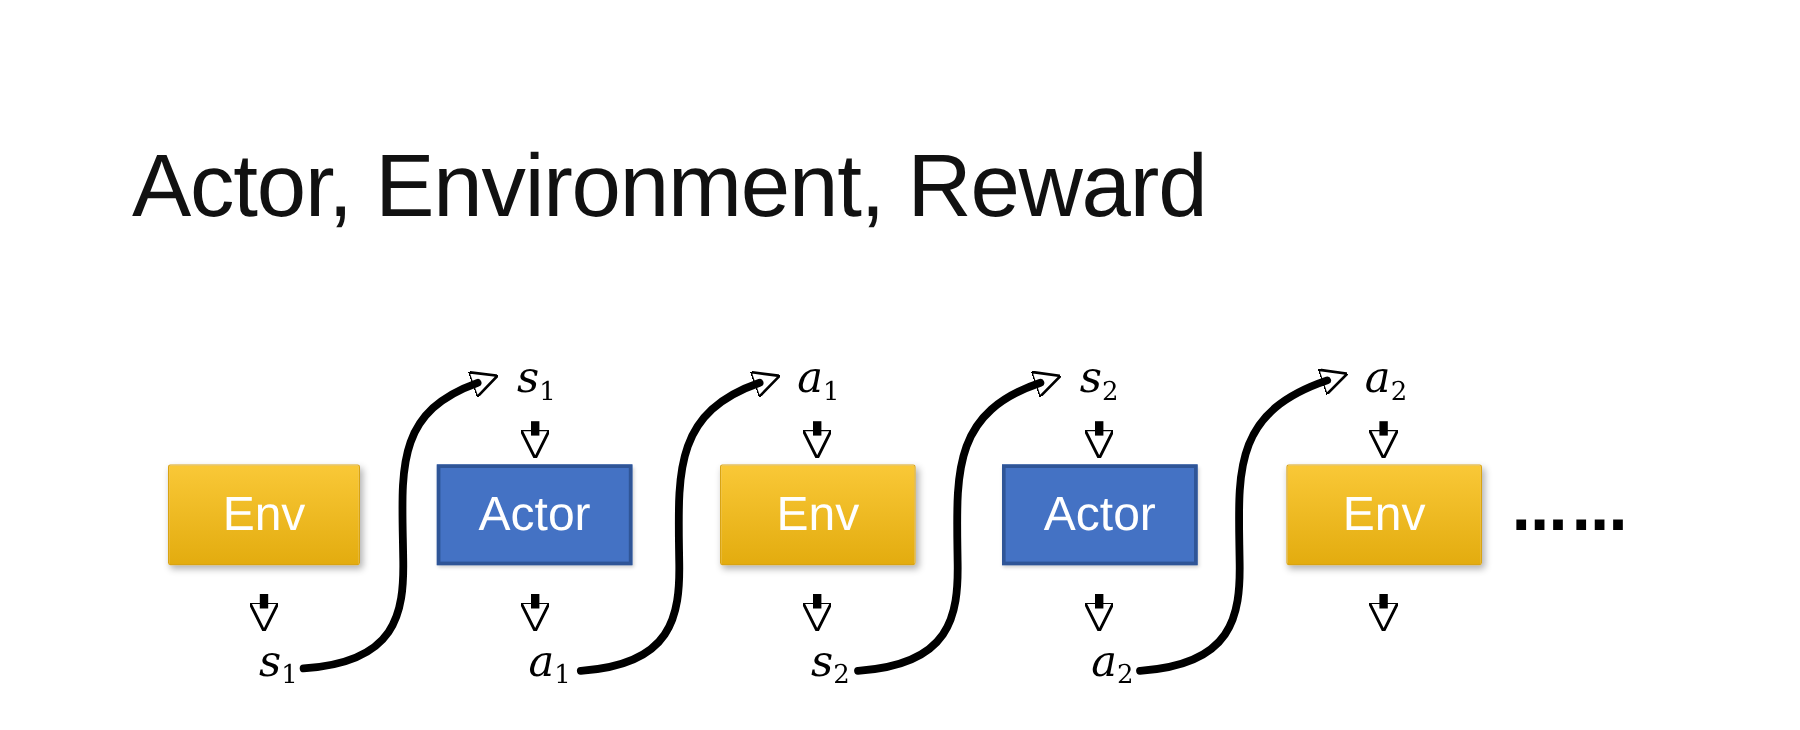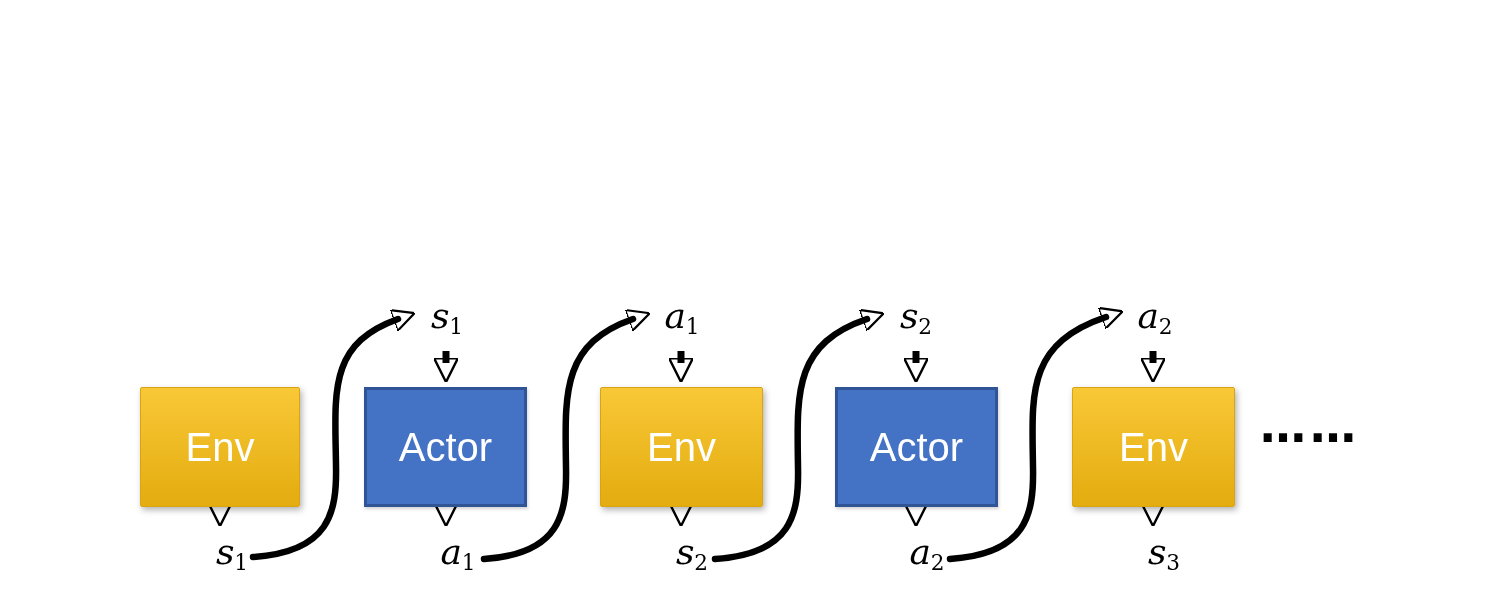--- a/index.html
+++ b/index.html
@@ -17,21 +17,21 @@
     font-size:74px;font-weight:300;letter-spacing:-1px;
     color:var(--title,#111);white-space:nowrap;
   }
 
   .arrow-layer{position:absolute;left:0;top:0;width:1500px;height:608px;pointer-events:none;}
   .arrow-layer path,.arrow-layer line{stroke:var(--arrow,#000);fill:none;}
   .flow{stroke-width:6.5px;stroke-linecap:round;}
   .io{stroke-width:7px;}
 
   .box{
-    position:absolute;top:387px;height:120px;
+    position:absolute;top:387px;height:84px;
     display:flex;align-items:center;justify-content:center;
     font-size:40px;color:var(--text,#fff);
     box-sizing:border-box;
   }
   .box.env{
     background:linear-gradient(180deg,var(--env-top,#F9C837) 0%,var(--env-bottom,#E3AC0F) 100%);
     border:1px solid var(--env-border,#D9A312);
     border-radius:2px;
     box-shadow:2px 3px 6px rgba(0,0,0,0.30);
   }
@@ -68,20 +68,21 @@
     font-family:"DejaVu Sans","Liberation Sans",sans-serif;
     font-weight:bold;font-size:46px;line-height:56px;
     letter-spacing:4px;color:#000;
   }
 </style>
 </head>
 <body>
 
 <div class="slide">
 
+  <div class="title">Actor, Environment, Reward</div>
 
   <svg class="arrow-layer" viewBox="0 0 1500 608">
     <defs>
       <marker id="ah" viewBox="0 0 10 10" refX="2" refY="5" markerWidth="3.4" markerHeight="3.4" orient="auto-start-reverse">
         <path d="M0,0 L10,5 L0,10 z" fill="#000" stroke="none"></path>
       </marker>
     </defs>
 
     <line class="io" x1="446" y1="351" x2="446" y2="363" marker-end="url(#ah)"></line>
     <line class="io" x1="681" y1="351" x2="681" y2="363" marker-end="url(#ah)"></line>
@@ -118,17 +119,16 @@
 
   <div class="mlabel top lx-t1"><span>s</span><sub>1</sub></div>
   <div class="mlabel top lx-t2"><span>a</span><sub>1</sub></div>
   <div class="mlabel top lx-t3"><span>s</span><sub>2</sub></div>
   <div class="mlabel top lx-t4"><span>a</span><sub>2</sub></div>
 
   <div class="mlabel bottom lx-b1"><span>s</span><sub>1</sub></div>
   <div class="mlabel bottom lx-b2"><span>a</span><sub>1</sub></div>
   <div class="mlabel bottom lx-b3"><span>s</span><sub>2</sub></div>
   <div class="mlabel bottom lx-b4"><span>a</span><sub>2</sub></div>
-  <div class="mlabel bottom lx-b5"><span>s</span><sub>3</sub></div>
 
   <div class="dots">……</div>
 
 </div>
 
 </body></html>

